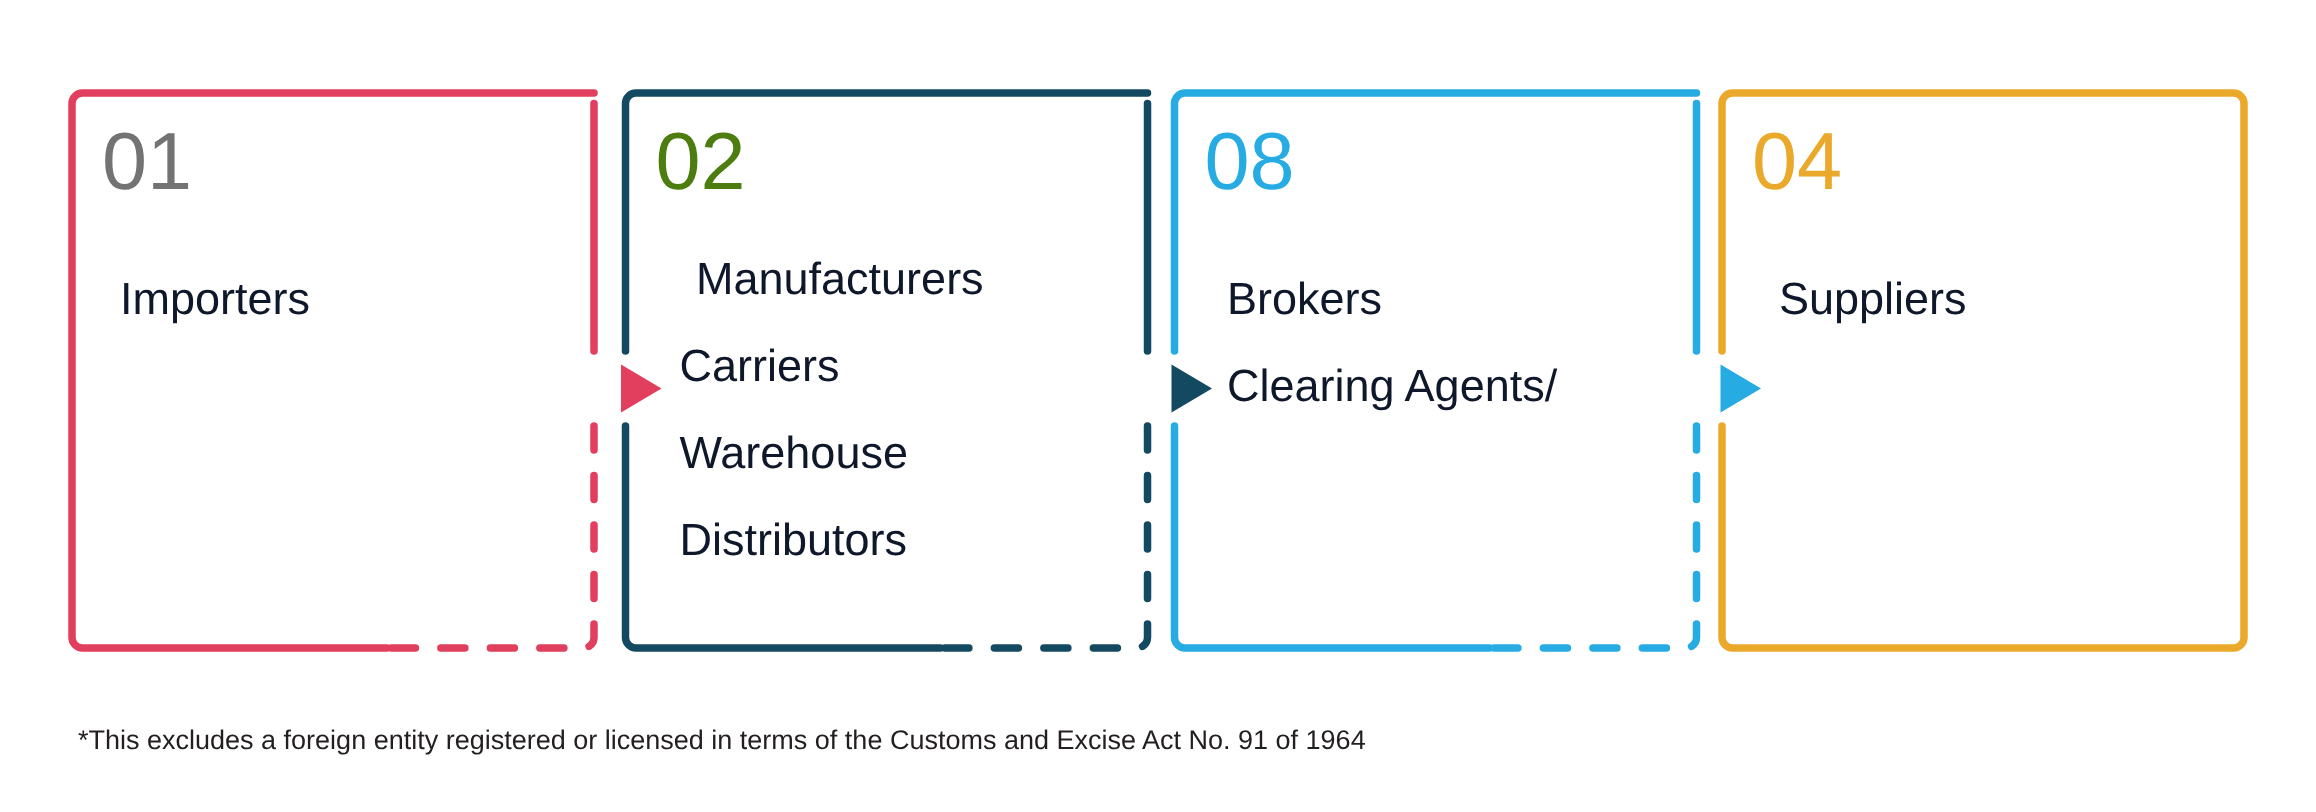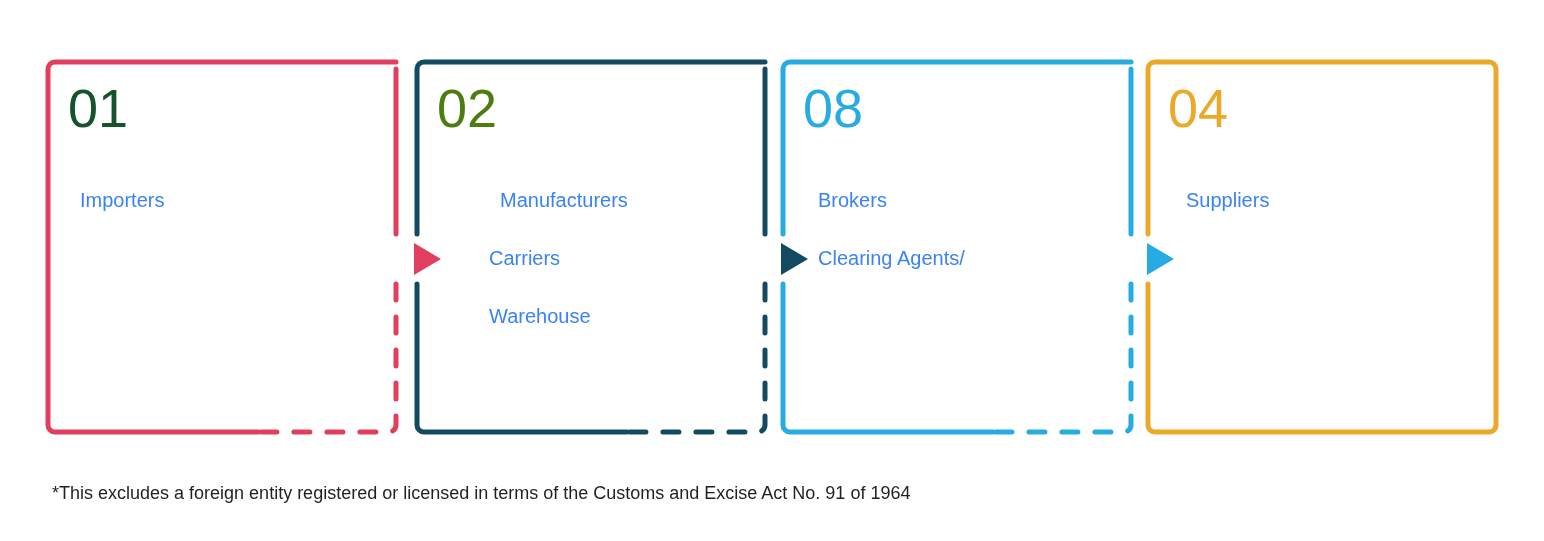--- a/index.html
+++ b/index.html
@@ -40,22 +40,22 @@
   .step-number {
     position: absolute;
     font-size: 54px;
     line-height: 54px;
     font-weight: 400;
     letter-spacing: 0px;
     white-space: nowrap;
   }
   .step-lines {
     position: absolute;
-    color: #3b82f6;
-    font-size: 20px;
+    color: #0f172a;
+    font-size: 30px;
     line-height: 58px;
     font-weight: 400;
     white-space: nowrap;
   }
   .step-line {
     display: block;
   }
 
   .footnote {
     position: absolute;
@@ -101,32 +101,33 @@
     <g>
       <path fill="none" stroke="#eba92b" stroke-width="5" stroke-linecap="round" stroke-linejoin="round" d="M 1148 234 L 1148 69 A 7 7 0 0 1 1155 62 L 1489 62 A 7 7 0 0 1 1496 69 L 1496 425 A 7 7 0 0 1 1489 432 L 1155 432 A 7 7 0 0 1 1148 425 L 1148 284"></path>
     </g>
 
     <polygon fill="#e23e5e" points="414,243 441,259 414,275"></polygon>
     <polygon fill="#134a62" points="781,243 808,259 781,275"></polygon>
     <polygon fill="#26abe2" points="1147,243 1174,259 1147,275"></polygon>
   </svg>
 
   <div class="step-card" style="left:48px; top:60px; width:348px; height:372px;">
-    <div class="step-number" style="left:20px; top:21px; color:#14532d;text-align:right;">01</div>
+    <div class="step-number" style="left:20px; top:21px; color:#737373;text-align:right;">01</div>
     <div class="step-lines" style="left:32px; top:111px;">
       <span class="step-line">Importers</span>
     </div>
   </div>
 
   <div class="step-card" style="left:417px; top:60px; width:348px; height:372px;">
     <div class="step-number" style="left:20px; top:21px; color:#4d7c0f;">02</div>
-    <div class="step-lines" style="left:36px; top:111px;margin-left:36px;">
+    <div class="step-lines" style="left:36px; top:98px;">
       <span class="step-line" style="padding-left:11px;">Manufacturers</span>
       <span class="step-line">Carriers</span>
       <span class="step-line">Warehouse</span>
+      <span class="step-line">Distributors</span>
     </div>
   </div>
 
   <div class="step-card" style="left:783px; top:60px; width:348px; height:372px;">
     <div class="step-number" style="left:20px; top:21px; color:#26abe2;">08</div>
     <div class="step-lines" style="left:35px; top:111px;">
       <span class="step-line">Brokers</span>
       <span class="step-line">Clearing Agents/</span>
     </div>
   </div>

